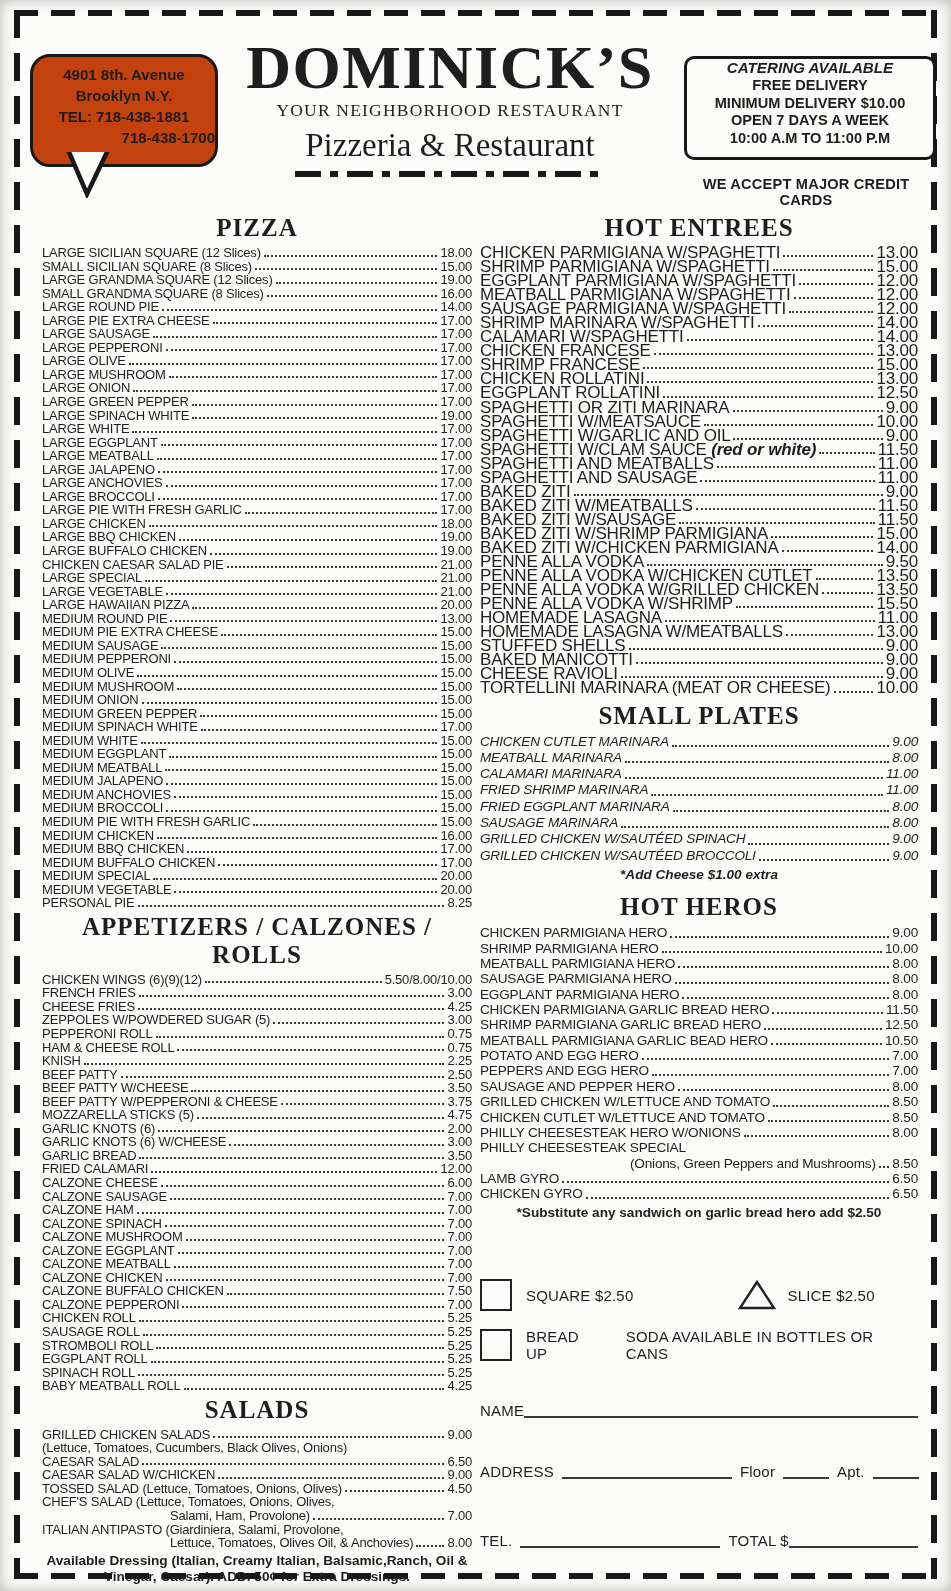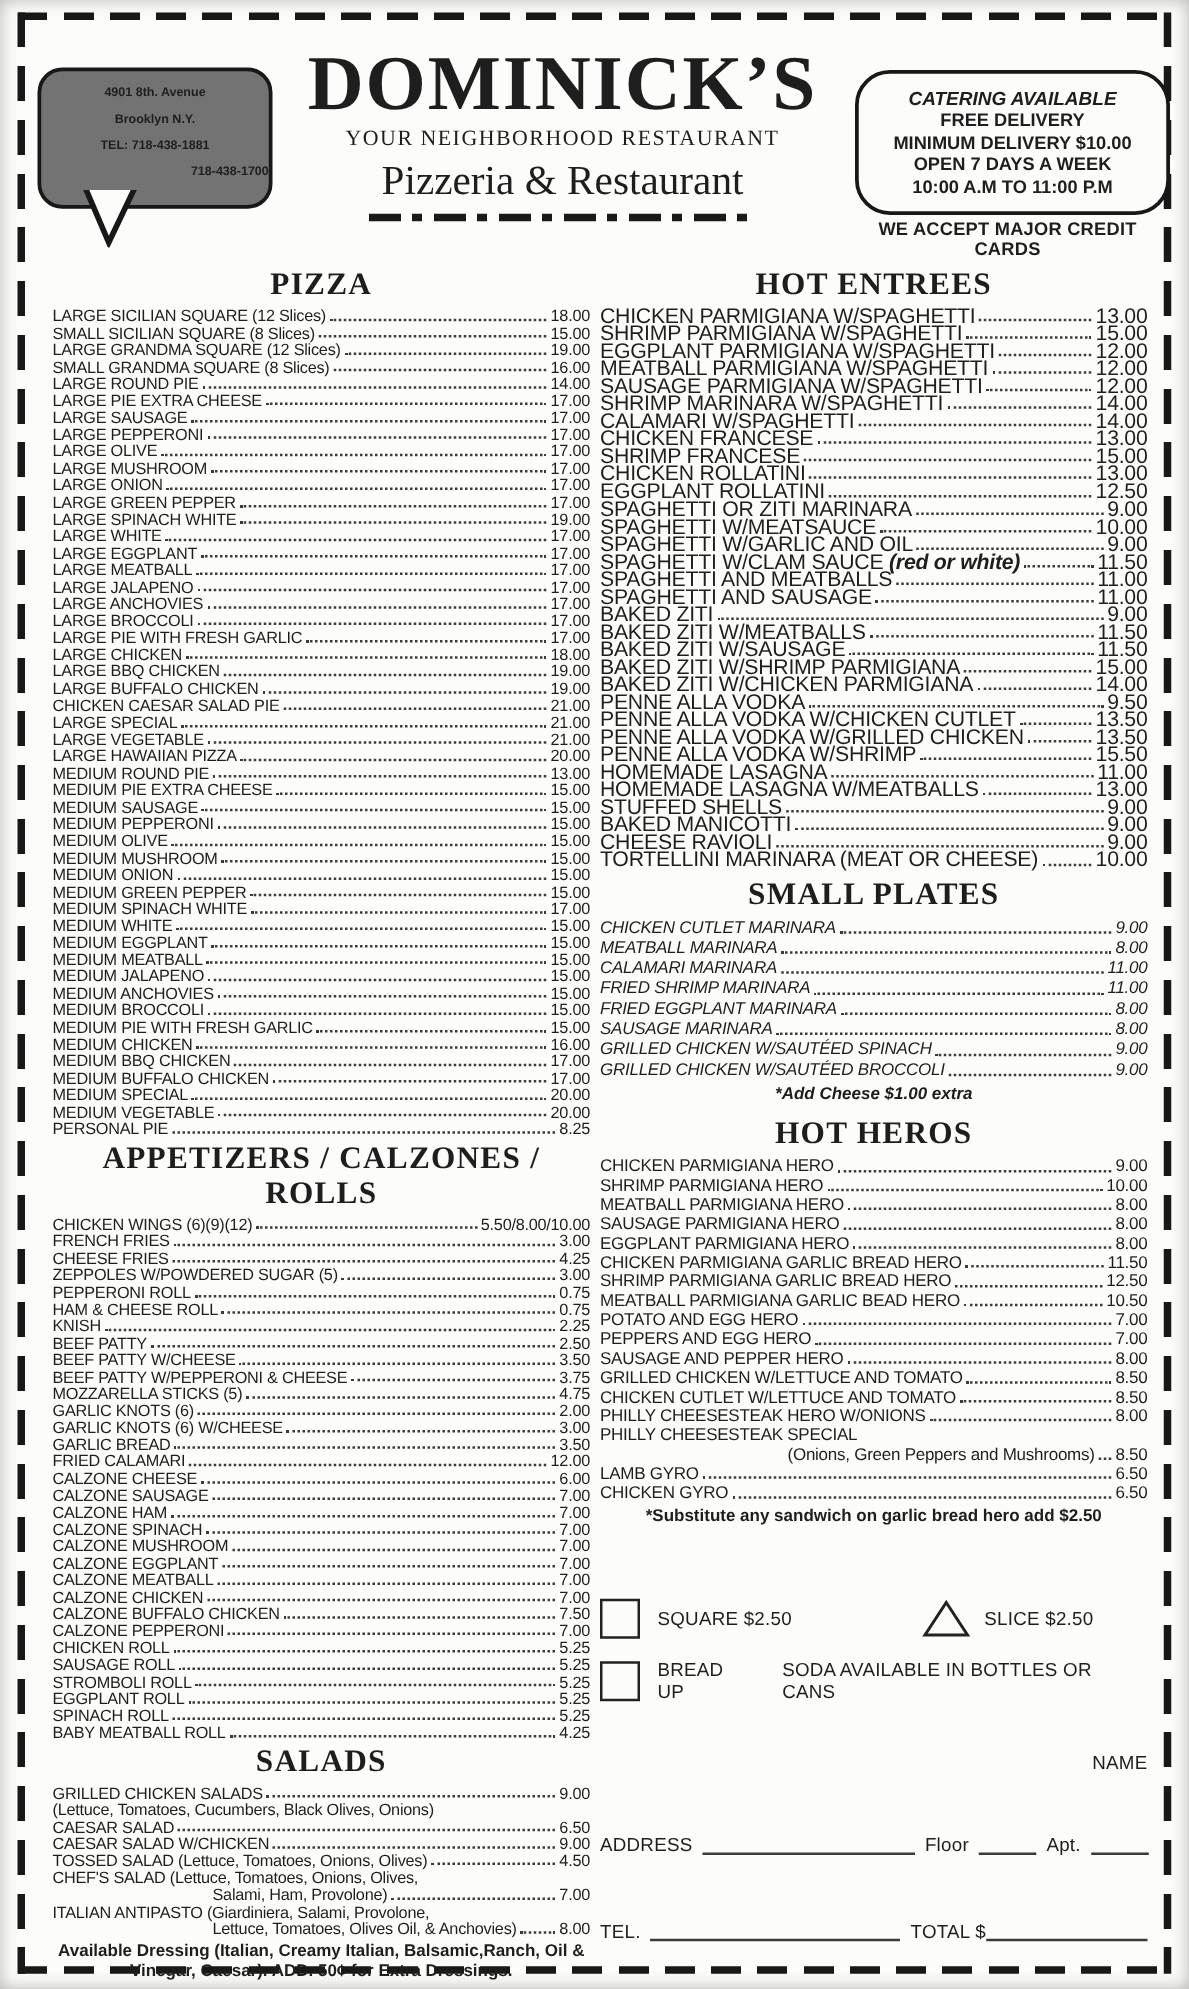--- a/index.html
+++ b/index.html
@@ -12,36 +12,36 @@
   
   .ft,.fb { position:absolute; left:14px; right:14px; height:6px;
     background:repeating-linear-gradient(90deg,#181818 0 24px,transparent 24px 37px); }
   .ft { top:10px; } .fb { bottom:12px; }
   .fl,.fr { position:absolute; top:10px; bottom:12px; width:6px;
     background:repeating-linear-gradient(180deg,#181818 0 28px,transparent 28px 43px); }
   .fl { left:14px; } .fr { right:14px; }
 
   
   .bubble { position:absolute; left:30px; top:54px; width:182px; height:100px;
-    border:3.5px solid #181818; border-radius:20px; background:#737373;
-    font-size:10px; font-weight:bold; text-align:center; line-height:21px; padding-top:7px; z-index:2;}
+    border:3.5px solid #181818; border-radius:20px; background:#c2410c;
+    font-size:15px; font-weight:bold; text-align:center; line-height:21px; padding-top:7px; z-index:2;}
   .bubble .ph2 { text-align:right; padding-right:0; }
   .bubble-tail { position:absolute; left:64px; top:152px; z-index:3; }
   .brand { position:absolute; left:225px; top:34px; width:450px; text-align:center;
     font-family:"Liberation Serif", serif; }
   .tagline { font-size:28px; letter-spacing:.5px; }
   .brand-name { font-size:62px; font-weight:bold; letter-spacing:1.5px; line-height:62px; margin-top:2px; }
   .brand-sub { font-size:17.5px; letter-spacing:1.2px; margin-top:2px; }
   .brand-type { font-size:33px; margin-top:6px; }
   .dashline { height:6px;
     background:repeating-linear-gradient(90deg,#1a1a1a 0 26px,transparent 26px 35px,#1a1a1a 35px 43px,transparent 43px 52px); }
   .brand-underline { width:310px; margin:7px auto 0; }
   .info-box { position:absolute; left:684px; top:56px; width:246px; height:98px;
-    border:3.5px solid #181818; border-radius:28px; background:#fcfcfa;
-    text-align:center; font-weight:bold; font-size:14.6px; line-height:17.8px; padding-top:12px; }
+    border:3.5px solid #181818; border-radius:10px; background:#fcfcfa;
+    text-align:center; font-weight:bold; font-size:14.6px; line-height:17.8px; padding-top:0; }
   .info-box .it0 { font-style:italic; font-size:15.2px; }
   .credit { position:absolute; left:680px; top:176px; width:252px; text-align:center;
     font-weight:bold; font-size:14.6px; letter-spacing:.2px; }
 
   
   .col-left  { position:absolute; left:42px;  top:212px; width:430px; }
   .col-right { position:absolute; left:480px; top:212px; width:438px; }
   .sec-title { font-family:"Liberation Serif", serif; font-weight:bold; font-size:25px;
     text-align:center; margin:2px 0 4px; letter-spacing:1px; }
   section { display:block; }
@@ -67,21 +67,21 @@
   .checks { align-items:center; margin-bottom:17px; }
   .checkbox { width:28px; height:28px; border:2.5px solid #222; background:#fcfcfa;
     display:inline-block; flex:0 0 auto; }
   .gap14 { width:14px; flex:0 0 auto; } .gap22 { width:22px; flex:0 0 auto; }
   .tri { margin-left:104px; margin-right:10px; flex:0 0 auto; }
   .blank { border-bottom:2px solid #3a3a3a; height:2px; margin:0 0 1px; }
   .grow { flex:1 1 auto; }
   .w170 { width:170px; flex:0 0 auto; } .w46 { width:46px; flex:0 0 auto; }
   .w200 { width:200px; flex:0 0 auto; }
   .lblgap { width:8px; flex:0 0 auto; }
-  .fr-name { margin-top:40px;flex-direction:column; } .fr-addr { margin-top:44px; } .fr-tel { margin-top:52px; }
+  .fr-name { margin-top:40px; } .fr-addr { margin-top:44px; } .fr-tel { margin-top:52px; }
 </style>
 </head>
 <body>
 
 <div class="page">
   <div class="ft"></div>
   <div class="fb"></div>
   <div class="fl"></div>
   <div class="fr"></div>
 

